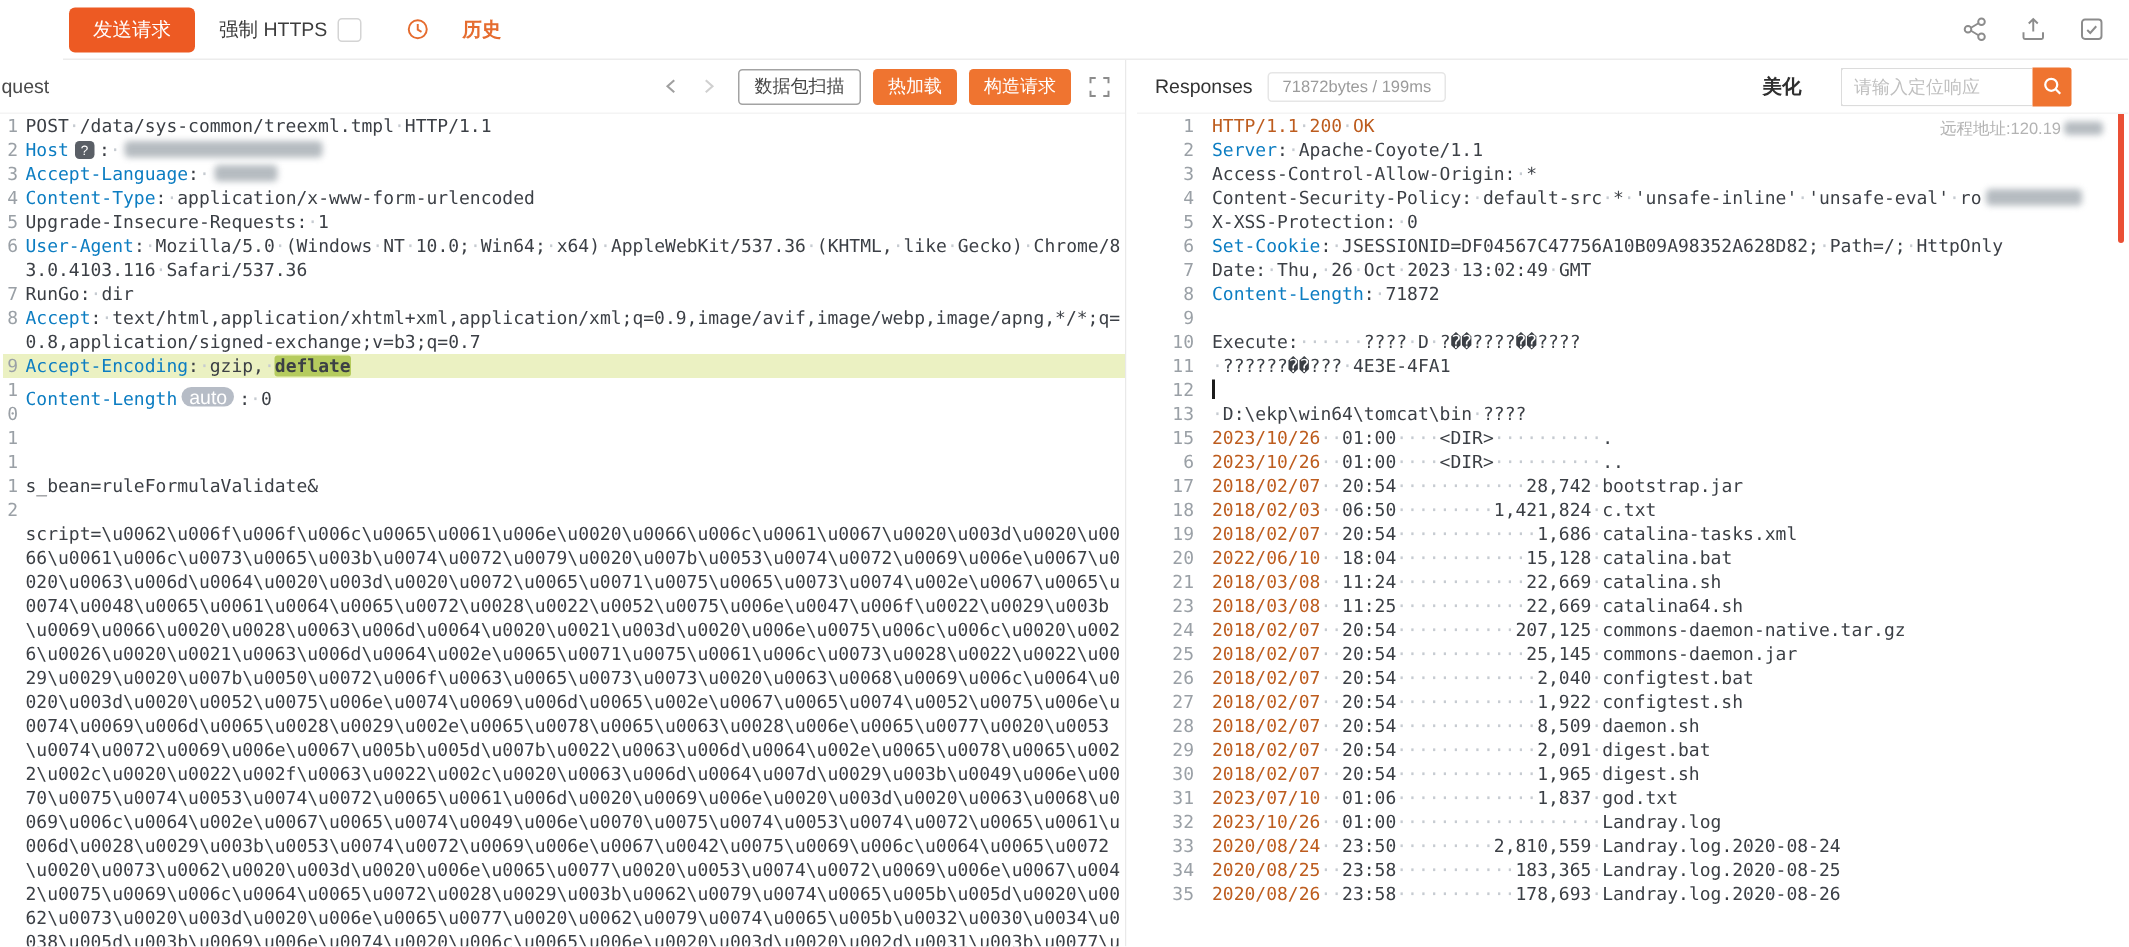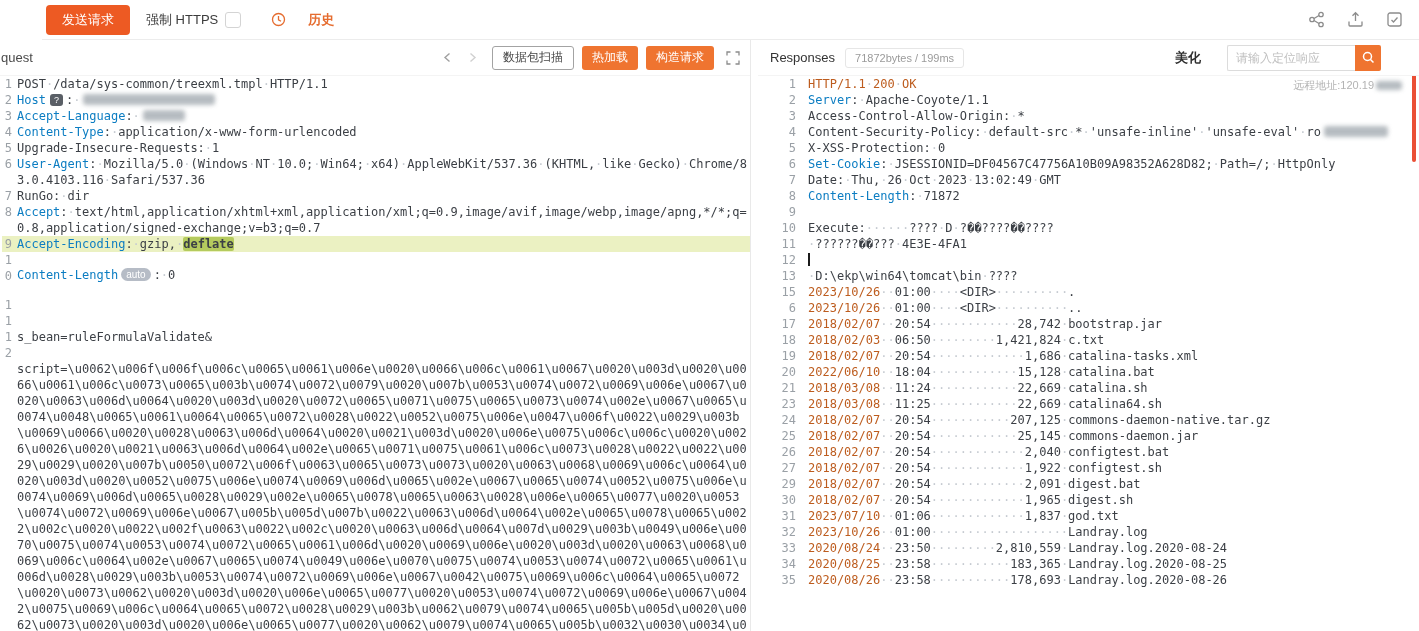--- a/index.html
+++ b/index.html
@@ -52,21 +52,21 @@
   .g-req { width: 10px; overflow: hidden; direction: rtl; margin-right: 5px; }
   .g-res { width: 26px; text-align: right; margin-right: 12px; }
   .code-text { flex: 1; min-width: 0; }
 
   .c-k { color: #0c7dc2; }
   .c-date { color: #bd5c1e; }
   .c-hl2 { background: #b5cb5e; border-radius: 2px; font-weight: bold; }
   .ws { color: #c6cbd1; }
   .blurred { display: inline-block; height: 11px; background: #a9b0b6; filter: blur(2px); border-radius: 3px; vertical-align: -1px; margin: 0 3px; opacity: .85; }
   .caret { display: inline-block; width: 2px; height: 13px; background: #1b1b1b; vertical-align: -2px; }
-  .pill { background: #b6bcc6; color: #fff; font-size: 10px; line-height: 13px; padding: 0 5px; border-radius: 7px; margin: 16px 3px; display: inline-block; vertical-align: 1px; font-family: "Liberation Sans", sans-serif; }
+  .pill { background: #b6bcc6; color: #fff; font-size: 13px; line-height: 13px; padding: 0 5px; border-radius: 7px; margin: 6px 3px; display: inline-block; vertical-align: 1px; font-family: "Liberation Sans", sans-serif; }
   .hpill { background: #5a5f66; color: #fff; font-size: 9px; line-height: 12px; padding: 0 4px; border-radius: 3px; margin: 0 3px 0 4px; display: inline-block; vertical-align: 1px; font-family: "Liberation Sans", sans-serif; }
 
   .remote { position: absolute; top: 2px; right: 14px; display: flex; align-items: center; font-size: 11px; color: #b3b3b3; z-index: 3; font-family: "Liberation Sans", sans-serif; }
   .remote .blurred { height: 9px; width: 26px; margin-left: 2px; }
   .red-bar { position: absolute; top: -6px; right: 3px; width: 4px; height: 92px; background: #ea4f35; border-radius: 2px; z-index: 3; }
 </style>
 </head>
 <body>
 
 <div class="app">
@@ -183,20 +183,21 @@
           <div class="code-row"><span class="gutter g-res">17</span><span class="code-text"><span class="c-date">2018/02/07</span><span class="ws">··</span><span>20:54</span><span class="ws">············</span><span>28,742</span><span class="ws">·</span><span>bootstrap.jar</span></span></div>
           <div class="code-row"><span class="gutter g-res">18</span><span class="code-text"><span class="c-date">2018/02/03</span><span class="ws">··</span><span>06:50</span><span class="ws">·········</span><span>1,421,824</span><span class="ws">·</span><span>c.txt</span></span></div>
           <div class="code-row"><span class="gutter g-res">19</span><span class="code-text"><span class="c-date">2018/02/07</span><span class="ws">··</span><span>20:54</span><span class="ws">·············</span><span>1,686</span><span class="ws">·</span><span>catalina-tasks.xml</span></span></div>
           <div class="code-row"><span class="gutter g-res">20</span><span class="code-text"><span class="c-date">2022/06/10</span><span class="ws">··</span><span>18:04</span><span class="ws">············</span><span>15,128</span><span class="ws">·</span><span>catalina.bat</span></span></div>
           <div class="code-row"><span class="gutter g-res">21</span><span class="code-text"><span class="c-date">2018/03/08</span><span class="ws">··</span><span>11:24</span><span class="ws">············</span><span>22,669</span><span class="ws">·</span><span>catalina.sh</span></span></div>
           <div class="code-row"><span class="gutter g-res">23</span><span class="code-text"><span class="c-date">2018/03/08</span><span class="ws">··</span><span>11:25</span><span class="ws">············</span><span>22,669</span><span class="ws">·</span><span>catalina64.sh</span></span></div>
           <div class="code-row"><span class="gutter g-res">24</span><span class="code-text"><span class="c-date">2018/02/07</span><span class="ws">··</span><span>20:54</span><span class="ws">···········</span><span>207,125</span><span class="ws">·</span><span>commons-daemon-native.tar.gz</span></span></div>
           <div class="code-row"><span class="gutter g-res">25</span><span class="code-text"><span class="c-date">2018/02/07</span><span class="ws">··</span><span>20:54</span><span class="ws">············</span><span>25,145</span><span class="ws">·</span><span>commons-daemon.jar</span></span></div>
           <div class="code-row"><span class="gutter g-res">26</span><span class="code-text"><span class="c-date">2018/02/07</span><span class="ws">··</span><span>20:54</span><span class="ws">·············</span><span>2,040</span><span class="ws">·</span><span>configtest.bat</span></span></div>
           <div class="code-row"><span class="gutter g-res">27</span><span class="code-text"><span class="c-date">2018/02/07</span><span class="ws">··</span><span>20:54</span><span class="ws">·············</span><span>1,922</span><span class="ws">·</span><span>configtest.sh</span></span></div>
+          <div class="code-row"><span class="gutter g-res">28</span><span class="code-text"><span class="c-date">2018/02/07</span><span class="ws">··</span><span>20:54</span><span class="ws">·············</span><span>8,509</span><span class="ws">·</span><span>daemon.sh</span></span></div>
           <div class="code-row"><span class="gutter g-res">29</span><span class="code-text"><span class="c-date">2018/02/07</span><span class="ws">··</span><span>20:54</span><span class="ws">·············</span><span>2,091</span><span class="ws">·</span><span>digest.bat</span></span></div>
           <div class="code-row"><span class="gutter g-res">30</span><span class="code-text"><span class="c-date">2018/02/07</span><span class="ws">··</span><span>20:54</span><span class="ws">·············</span><span>1,965</span><span class="ws">·</span><span>digest.sh</span></span></div>
           <div class="code-row"><span class="gutter g-res">31</span><span class="code-text"><span class="c-date">2023/07/10</span><span class="ws">··</span><span>01:06</span><span class="ws">·············</span><span>1,837</span><span class="ws">·</span><span>god.txt</span></span></div>
           <div class="code-row"><span class="gutter g-res">32</span><span class="code-text"><span class="c-date">2023/10/26</span><span class="ws">··</span><span>01:00</span><span class="ws">···················</span><span>Landray.log</span></span></div>
           <div class="code-row"><span class="gutter g-res">33</span><span class="code-text"><span class="c-date">2020/08/24</span><span class="ws">··</span><span>23:50</span><span class="ws">·········</span><span>2,810,559</span><span class="ws">·</span><span>Landray.log.2020-08-24</span></span></div>
           <div class="code-row"><span class="gutter g-res">34</span><span class="code-text"><span class="c-date">2020/08/25</span><span class="ws">··</span><span>23:58</span><span class="ws">···········</span><span>183,365</span><span class="ws">·</span><span>Landray.log.2020-08-25</span></span></div>
           <div class="code-row"><span class="gutter g-res">35</span><span class="code-text"><span class="c-date">2020/08/26</span><span class="ws">··</span><span>23:58</span><span class="ws">···········</span><span>178,693</span><span class="ws">·</span><span>Landray.log.2020-08-26</span></span></div>
         </div>
     </section>
 

